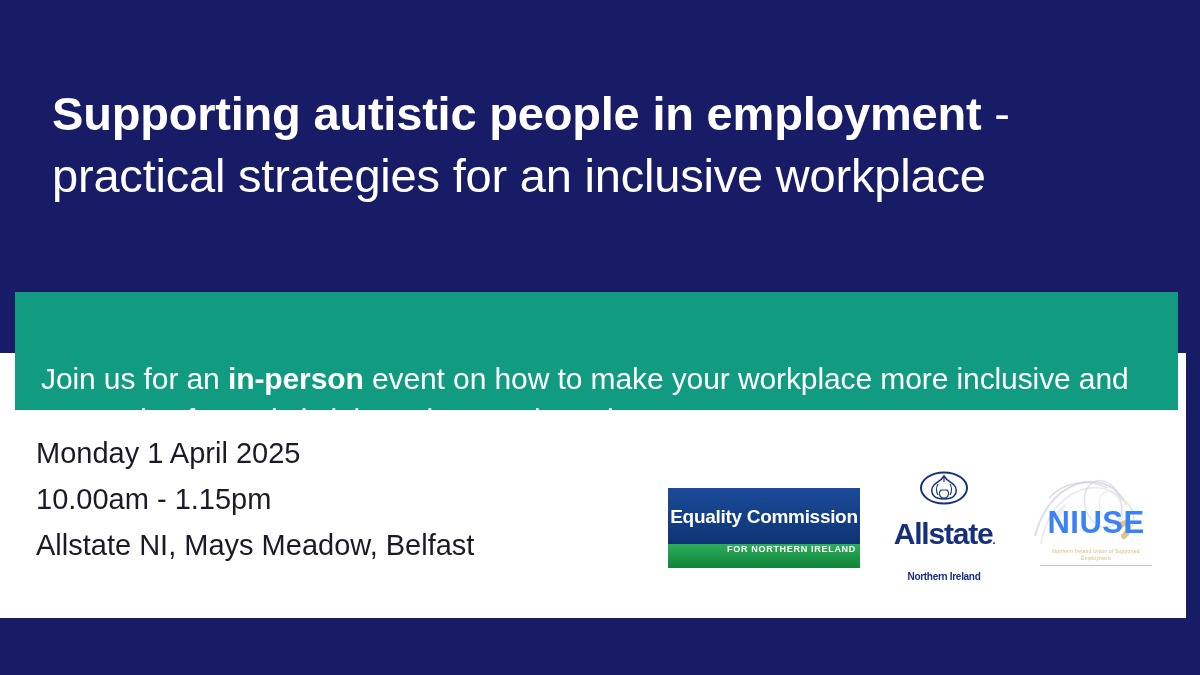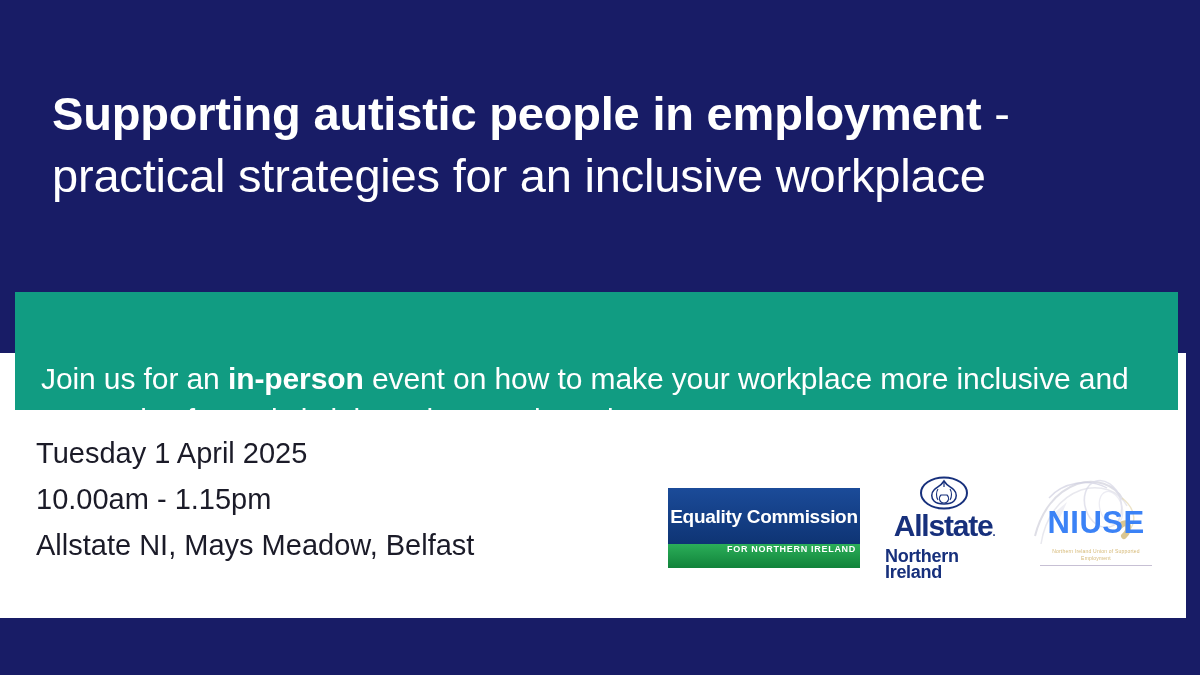--- a/index.html
+++ b/index.html
@@ -156,40 +156,40 @@
   }
 
   
   .logo-allstate {
     width: 118px;
     height: 100px;
     display: flex;
     flex-direction: column;
     align-items: center;
     justify-content: center;
-    gap: 1px;
+    gap: 14px;
   }
   .allstate-mark {
     width: 50px;
     height: 34px;
   }
   .allstate-word {
     color: #17307C;
     font-size: 30px;
     font-weight: 700;
     letter-spacing: -1.2px;
     line-height: 30px;
   }
   .allstate-word sup {
     font-size: 11px;
     vertical-align: baseline;
   }
   .allstate-sub {
     color: #17307C;
-    font-size: 18px;
+    font-size: 10px;
     font-weight: 700;
     letter-spacing: -0.3px;
     line-height: 16px;
   }
 
   
   .logo-niuse {
     position: relative;
     width: 142px;
     height: 108px;
@@ -245,21 +245,21 @@
 
   <div class="navy-footer"></div>
 
   <h1 class="title"><b>Supporting autistic people in employment</b><span> - practical strategies for an inclusive workplace</span></h1>
 
   <div class="green-banner">
     <p class="green-banner-text"><span>Join us for an </span><b>in-person</b><span> event on how to make your workplace more inclusive and supportive for autistic job seekers and employees</span></p>
   </div>
 
   <div class="details">
-    <div>Tuesday 1 April 2025</div>
+    <div>Monday 1 April 2025</div>
     <div>10.00am - 1.15pm</div>
     <div>Allstate NI, Mays Meadow, Belfast</div>
   </div>
 
   <div class="logo-row">
 
     <div class="logo-eqc">
       <div class="eqc-blue">
         <span>Equality Commission</span>
       </div>

